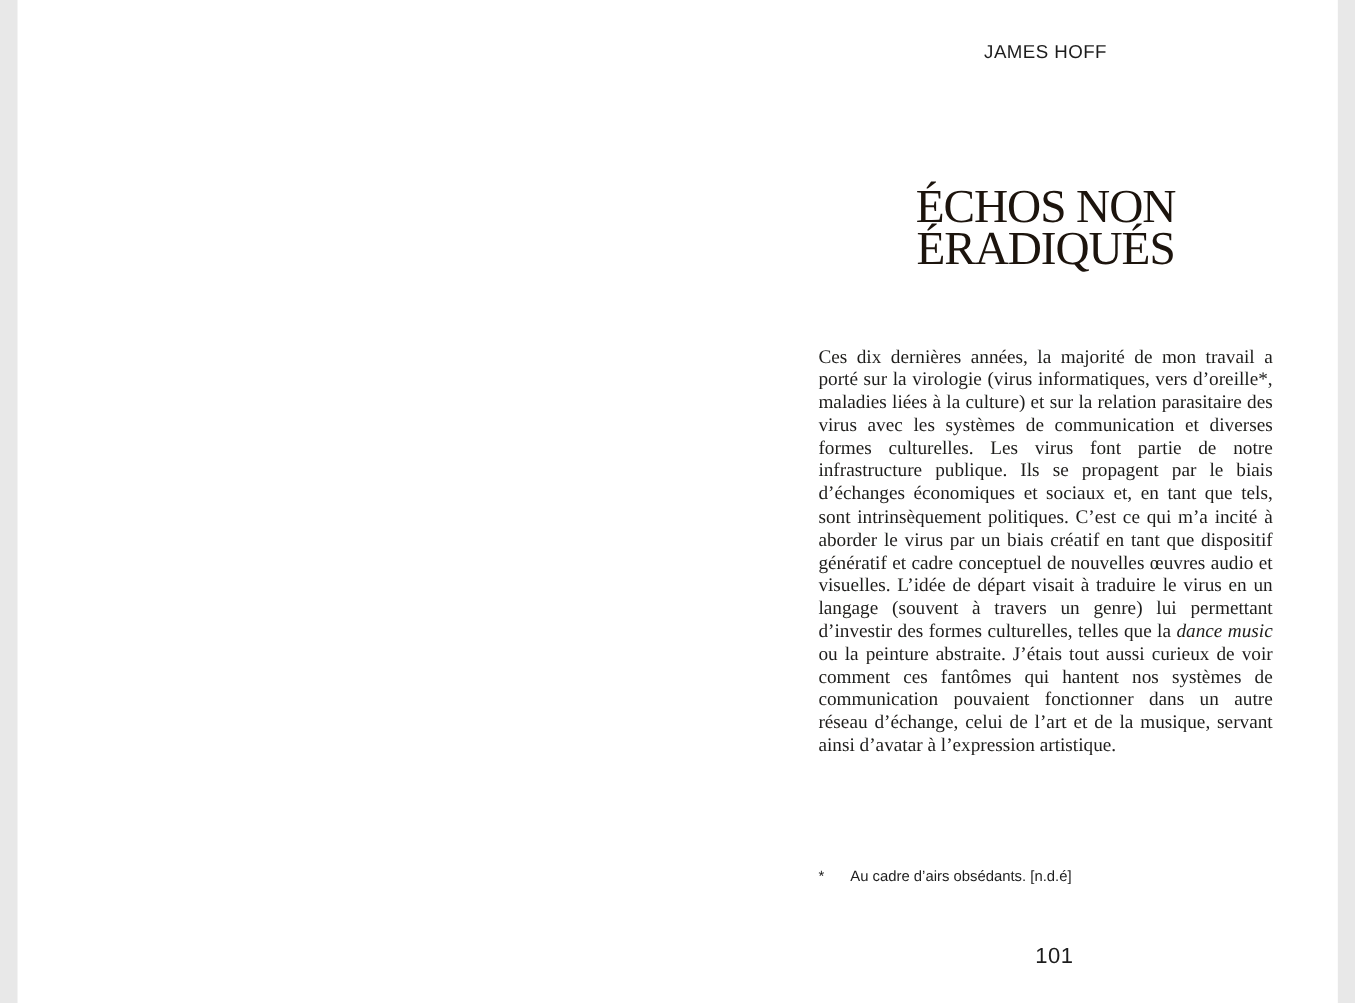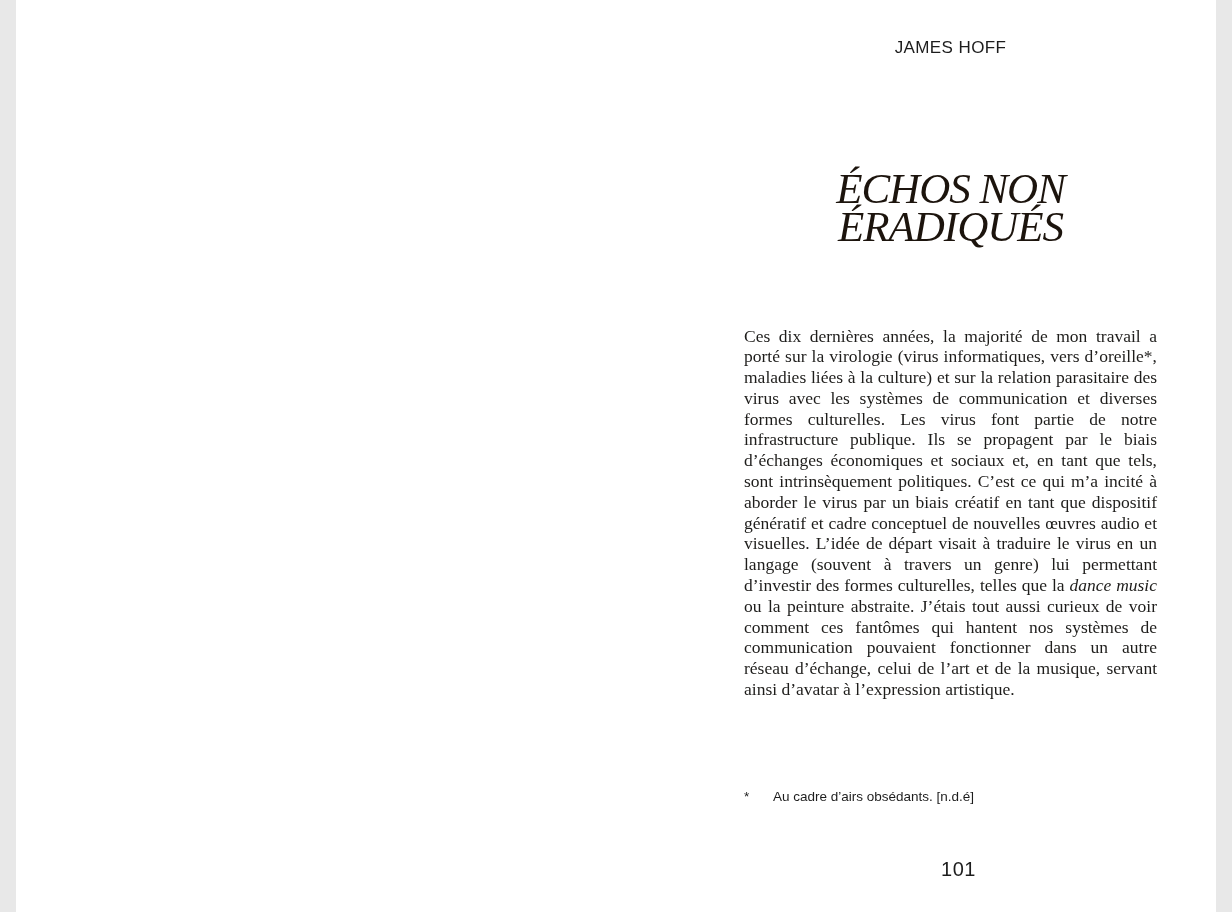--- a/index.html
+++ b/index.html
@@ -50,25 +50,24 @@
     left:-60px;
     right:-60px;
     text-align:center;
     font-family:"Liberation Serif",serif;
     font-size:43px;
     line-height:38px;
     letter-spacing:-1px;
     font-weight:normal;
     color:var(--title-text);
     white-space:pre-line;
-    font-style:italic;
   }
   .body-par{
     position:absolute;
-    top:308px;
+    top:296px;
     left:0;
     width:413px;
     text-align:justify;
     font-family:"Liberation Serif",serif;
     font-size:17.5px;
     line-height:20.8px;
     color:var(--body-text);
     hyphens:auto;
     -webkit-hyphens:auto;
   }

